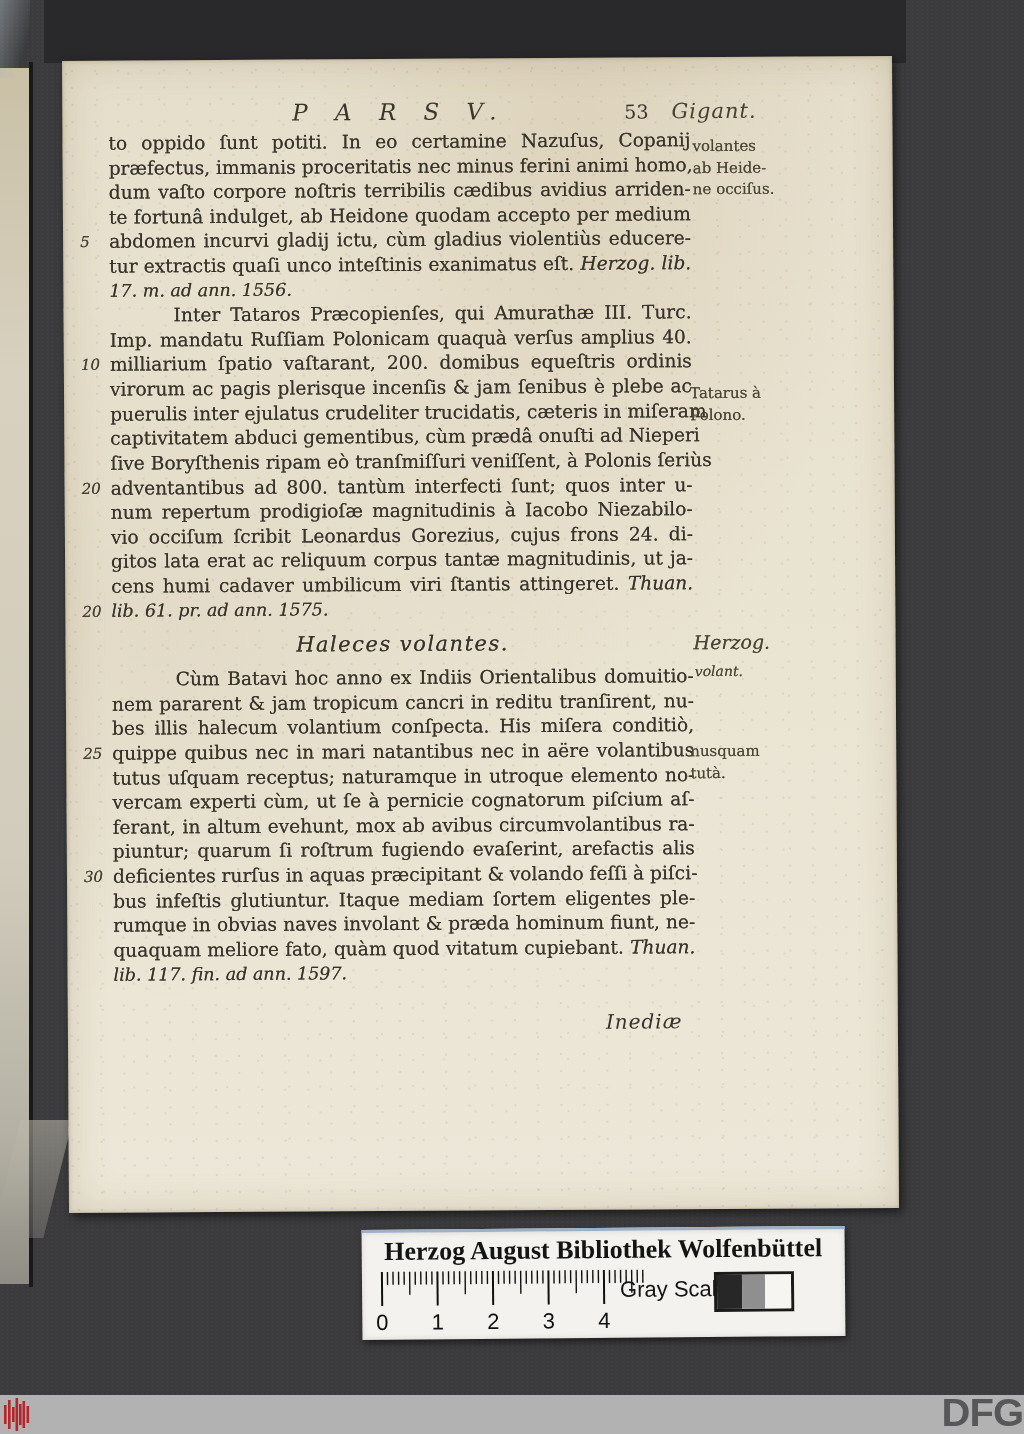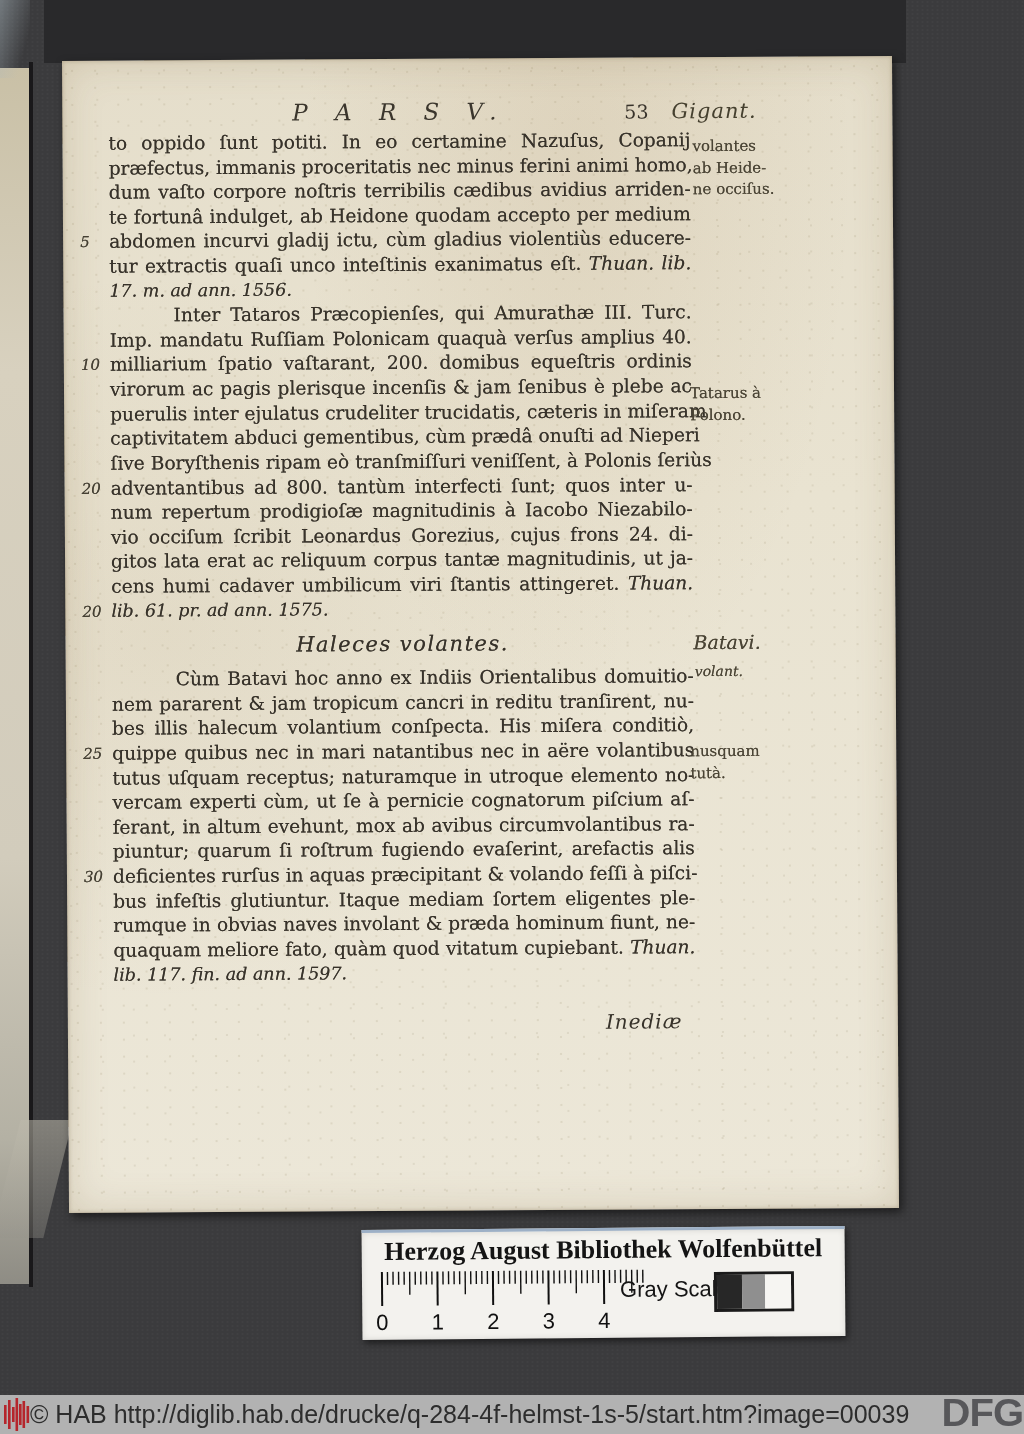--- a/index.html
+++ b/index.html
@@ -92,21 +92,21 @@
 <div class="page">
   <div class="runhead">P A R S   V.</div>
   <div class="pagenum"><span>53</span>&nbsp;<span class="gig">Gigant.</span></div>
 
   <div class="col" id="text-column">
       <div class="bline">to oppido ſunt potiti.  In eo certamine Nazuſus, Copanij</div>
       <div class="bline">præfectus, immanis proceritatis nec minus ferini animi homo,</div>
       <div class="bline">dum vaſto corpore noſtris terribilis cædibus avidius arriden-</div>
       <div class="bline">te fortunâ indulget, ab Heidone quodam accepto per medium</div>
       <div class="bline"><span class="lnum">5</span>abdomen incurvi gladij ictu, cùm gladius violentiùs educere-</div>
-      <div class="bline">tur extractis quaſi unco inteſtinis exanimatus eſt.<span class="cite">  Thuan. lib.</span></div>
+      <div class="bline">tur extractis quaſi unco inteſtinis exanimatus eſt.<span class="cite">  Herzog. lib.</span></div>
       <div class="bline it short">17. m. ad ann. 1556.</div>
       <div class="bline ind">Inter Tataros Præcopienſes, qui Amurathæ III. Turc.</div>
       <div class="bline">Imp. mandatu Ruſſiam Polonicam quaquà verſus amplius 40.</div>
       <div class="bline"><span class="lnum">10</span>milliarium ſpatio vaſtarant, 200. domibus equeſtris ordinis</div>
       <div class="bline">virorum ac pagis plerisque incenſis &amp; jam ſenibus è plebe ac</div>
       <div class="bline">puerulis inter ejulatus crudeliter trucidatis, cæteris in miſeram</div>
       <div class="bline">captivitatem abduci gementibus, cùm prædâ onuſti ad Nieperi</div>
       <div class="bline">ſive Boryſthenis ripam eò tranſmiſſuri veniſſent, à Polonis ſeriùs</div>
       <div class="bline"><span class="lnum">20</span>adventantibus ad 800. tantùm interfecti ſunt; quos inter u-</div>
       <div class="bline">num repertum prodigioſæ magnitudinis à Iacobo Niezabilo-</div>
@@ -128,21 +128,21 @@
       <div class="bline">rumque in obvias naves involant &amp; præda hominum fiunt, ne-</div>
       <div class="bline">quaquam meliore fato, quàm quod vitatum cupiebant.<span class="cite">  Thuan.</span></div>
       <div class="bline it short">lib. 117. fin. ad ann. 1597.</div>
     </div>
 
   <div class="mnote" id="mnote-note1">volantes
 ab Heide-
 ne occiſus.</div>
   <div class="mnote" id="mnote-note2">Tatarus à
 Polono.</div>
-  <div class="mnote it" id="mnote-halec">Batavi.</div>
+  <div class="mnote it" id="mnote-halec">Herzog.</div>
   <div class="mnote it" id="mnote-volant">volant.</div>
   <div class="mnote" id="mnote-note3">nusquam
 tutà.</div>
 
   <div class="catch">Inediæ</div>
 </div>
 
 <div class="label">
   <div class="label-title">Herzog August Bibliothek Wolfenbüttel</div>
   <svg class="ruler" id="ruler-svg" width="280" height="64">
@@ -213,15 +213,14 @@
     <g fill="#b5262c">
       <rect x="0" y="7" width="2.6" height="19"></rect>
       <rect x="4" y="2" width="2.6" height="29"></rect>
       <rect x="8" y="9" width="2.6" height="15"></rect>
       <rect x="11.5" y="0" width="2.6" height="33"></rect>
       <rect x="15" y="6" width="2.6" height="21"></rect>
       <rect x="18.5" y="3" width="2.6" height="27"></rect>
       <rect x="22.5" y="8" width="2.6" height="17"></rect>
     </g>
   </svg>
-  <div class="footer-text">© HAB http://diglib.hab.de/drucke/q-284-4f-helmst-1s-5/start.htm?image=00039</div>
   <div class="dfg">DFG</div>
 </div>
 
 </body></html>

